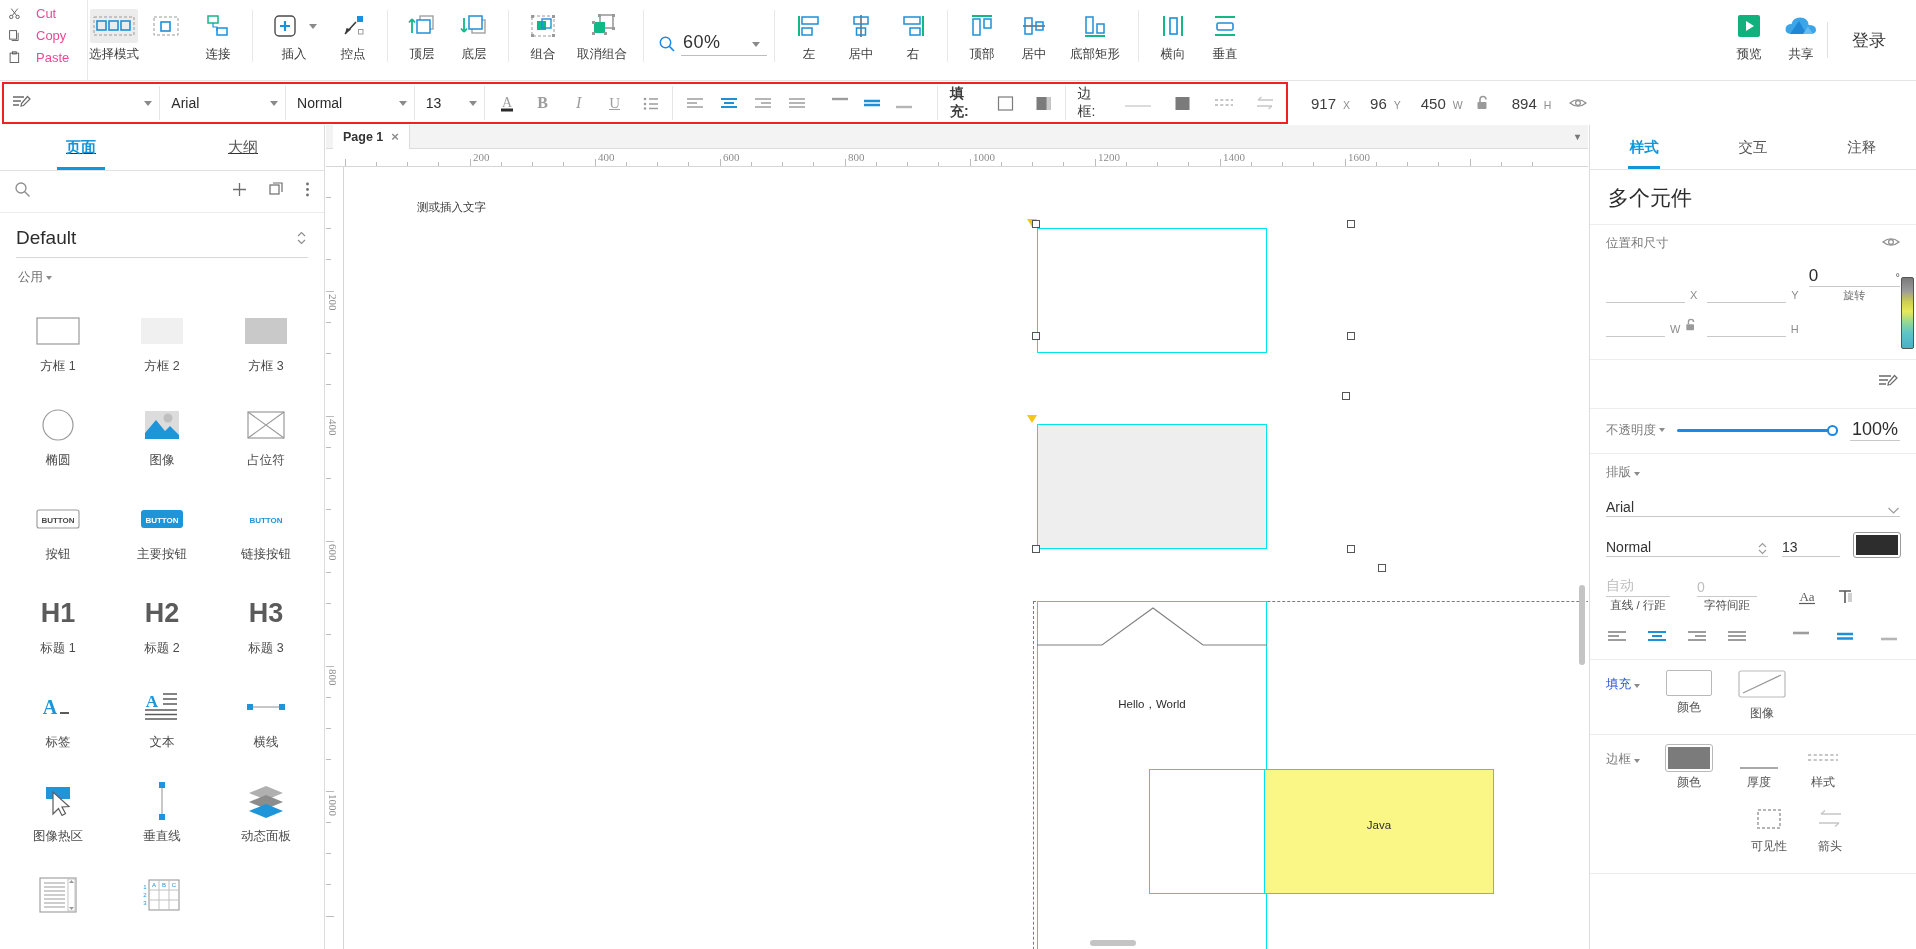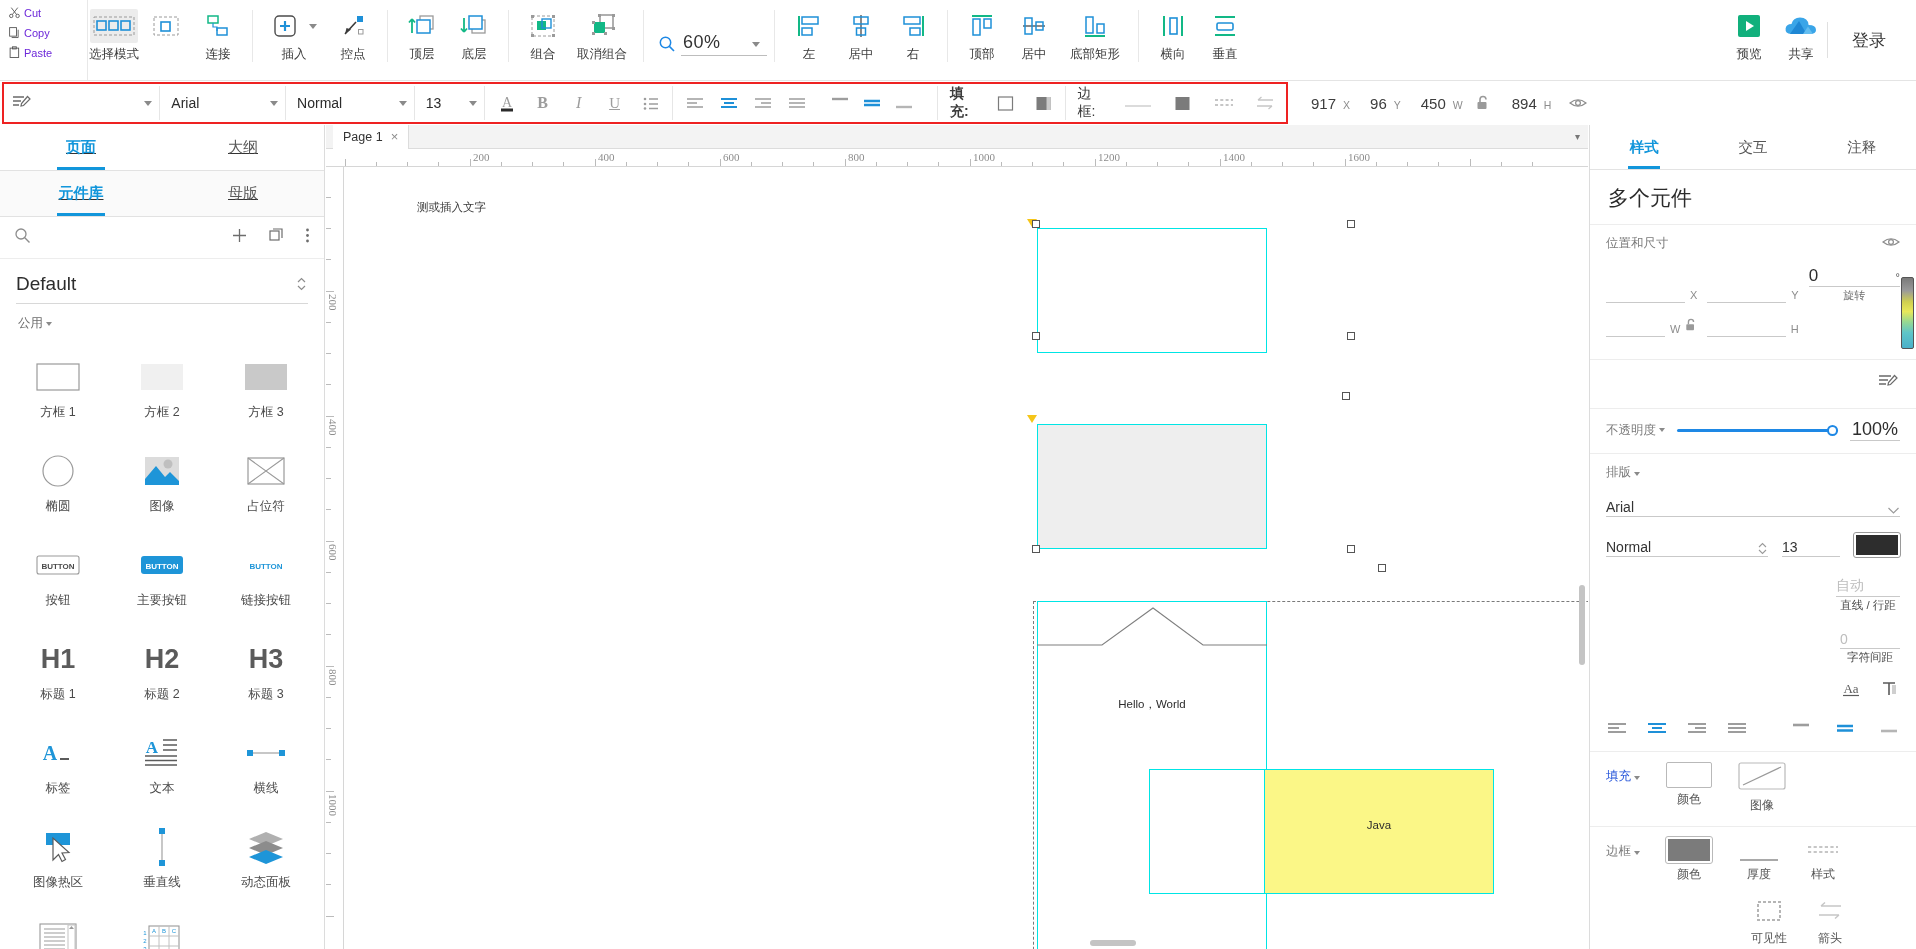--- a/index.html
+++ b/index.html
@@ -18,21 +18,21 @@
   .toolbar1 {
     position: absolute; left: 0; top: 0; width: 1916px; height: 81px;
     background: #fff; border-bottom: 1px solid #e4e4e4;
     display: flex; align-items: stretch;
   }
   .clipcol {
     width: 88px; padding: 6px 0 0 8px;
     display: flex; flex-direction: column; gap: 7px;
     border-right: 1px solid #e8e8e8;
   }
-  .clipitem { display: flex; align-items: center; gap: 3px; font-size: 11px; color: #6d28d9; cursor: pointer; }
+  .clipitem { display: flex; align-items: center; gap: 15px; font-size: 13px; color: #ec4899; cursor: pointer; }
   .clipitem svg { flex: 0 0 auto; }
 
   .tgroup { display: flex; align-items: flex-start; height: 81px; }
   .tbtn {
     display: flex; flex-direction: column; align-items: center; justify-content: flex-start;
     padding-top: 9px; min-width: 52px; cursor: pointer; height: 72px;
   }
   .tbtn .ico { height: 34px; display: flex; align-items: center; justify-content: center; }
   .tbtn .lbl { font-size: 12.5px; color: #3b3b3b; margin-top: 3px; white-space: nowrap; }
   .tsep { width: 1px; height: 52px; background: #e8e8e8; margin: 10px 8px 0 8px; }
@@ -109,21 +109,21 @@
     display: flex; flex-direction: column; align-items: center; justify-content: flex-start;
     height: 94px; padding-top: 10px; cursor: pointer;
   }
   .wcell .wico { height: 50px; display: flex; align-items: center; justify-content: center; }
   .wcell .wlbl { font-size: 12.5px; color: #4a4a4a; margin-top: 2px; }
 
   
   .canvaswrap { position: absolute; left: 326px; top: 125px; width: 1262px; height: 824px; background: #fff; }
   .pagetab {
     position: absolute; left: 0; top: 0; height: 24px; width: 100%;
-    background: #f3f3f3; border-bottom: 1px solid #dcdcdc; display: flex; align-items: center;
+    background: #f3f3f3; border-bottom: 1px solid #dcdcdc; display: flex; align-items: center; font-weight: bold;
   }
   .pagetab .tab {
     display: flex; align-items: center; gap: 8px; padding: 0 10px; height: 24px;
     background: #fff; font-size: 12.5px; color: #333; border-right: 1px solid #dcdcdc;
     margin-left: 7px; cursor: pointer;
   }
   .pagetab .closex { font-size: 13px; color: #8c8c8c; cursor: pointer; }
   .pagetab .rarrow { margin-left: auto; margin-right: 8px; color: #777; font-size: 10px; cursor:pointer; }
 
   .hruler {
@@ -679,28 +679,20 @@
   <div class="sidebar">
     <div class="tabrow">
       <div class="tabitem active">
         <span>页面</span>
       </div>
       <div class="tabitem">
         <span>大纲</span>
       </div>
     </div>
 
-    <div class="tabrow second">
-      <div class="tabitem active">
-        <span>元件库</span>
-      </div>
-      <div class="tabitem">
-        <span>母版</span>
-      </div>
-    </div>
 
     <div class="searchrow">
       <div>
         <svg width="17" height="17" viewBox="0 0 17 17">
           <circle cx="7" cy="7" r="5" fill="none" stroke="#8d8d8d" stroke-width="1.3"></circle>
           <path d="M10.8 10.8 L15.5 15.5" stroke="#8d8d8d" stroke-width="1.4"></path>
         </svg>
       </div>
       <div class="sp"></div>
       <div>
@@ -1166,21 +1158,21 @@
         <div class="underinput" style="flex:1.6;justify-content:space-between;">
           <span>Normal</span>
           <svg width="11" height="14" viewBox="0 0 11 14">
               <path d="M2 6 L5.5 2.5 L9 6 M2 9 L5.5 12.5 L9 9" fill="none" stroke="#9a9a9a" stroke-width="1.1"></path>
             </svg>
         </div>
         <div class="underinput" style="width:58px;">13</div>
         <div class="colorchip"></div>
       </div>
 
-      <div style="display:flex;align-items:flex-end;gap:14px;margin-top:18px;flex-direction:column;">
+      <div style="display:flex;align-items:flex-end;gap:27px;margin-top:18px;">
         <div style="width:64px;">
           <div class="underinput" style="color:#bdbdbd;">自动</div>
           <div class="rowlbl" style="font-size:11.5px;color:#4a4a4a;">直线 / 行距</div>
         </div>
         <div style="width:60px;">
           <div class="underinput" style="color:#bdbdbd;">0</div>
           <div class="rowlbl" style="font-size:11.5px;color:#4a4a4a;">字符间距</div>
         </div>
         <div style="display:flex;gap:16px;padding-bottom:2px;margin-left:12px;">
           <span>

